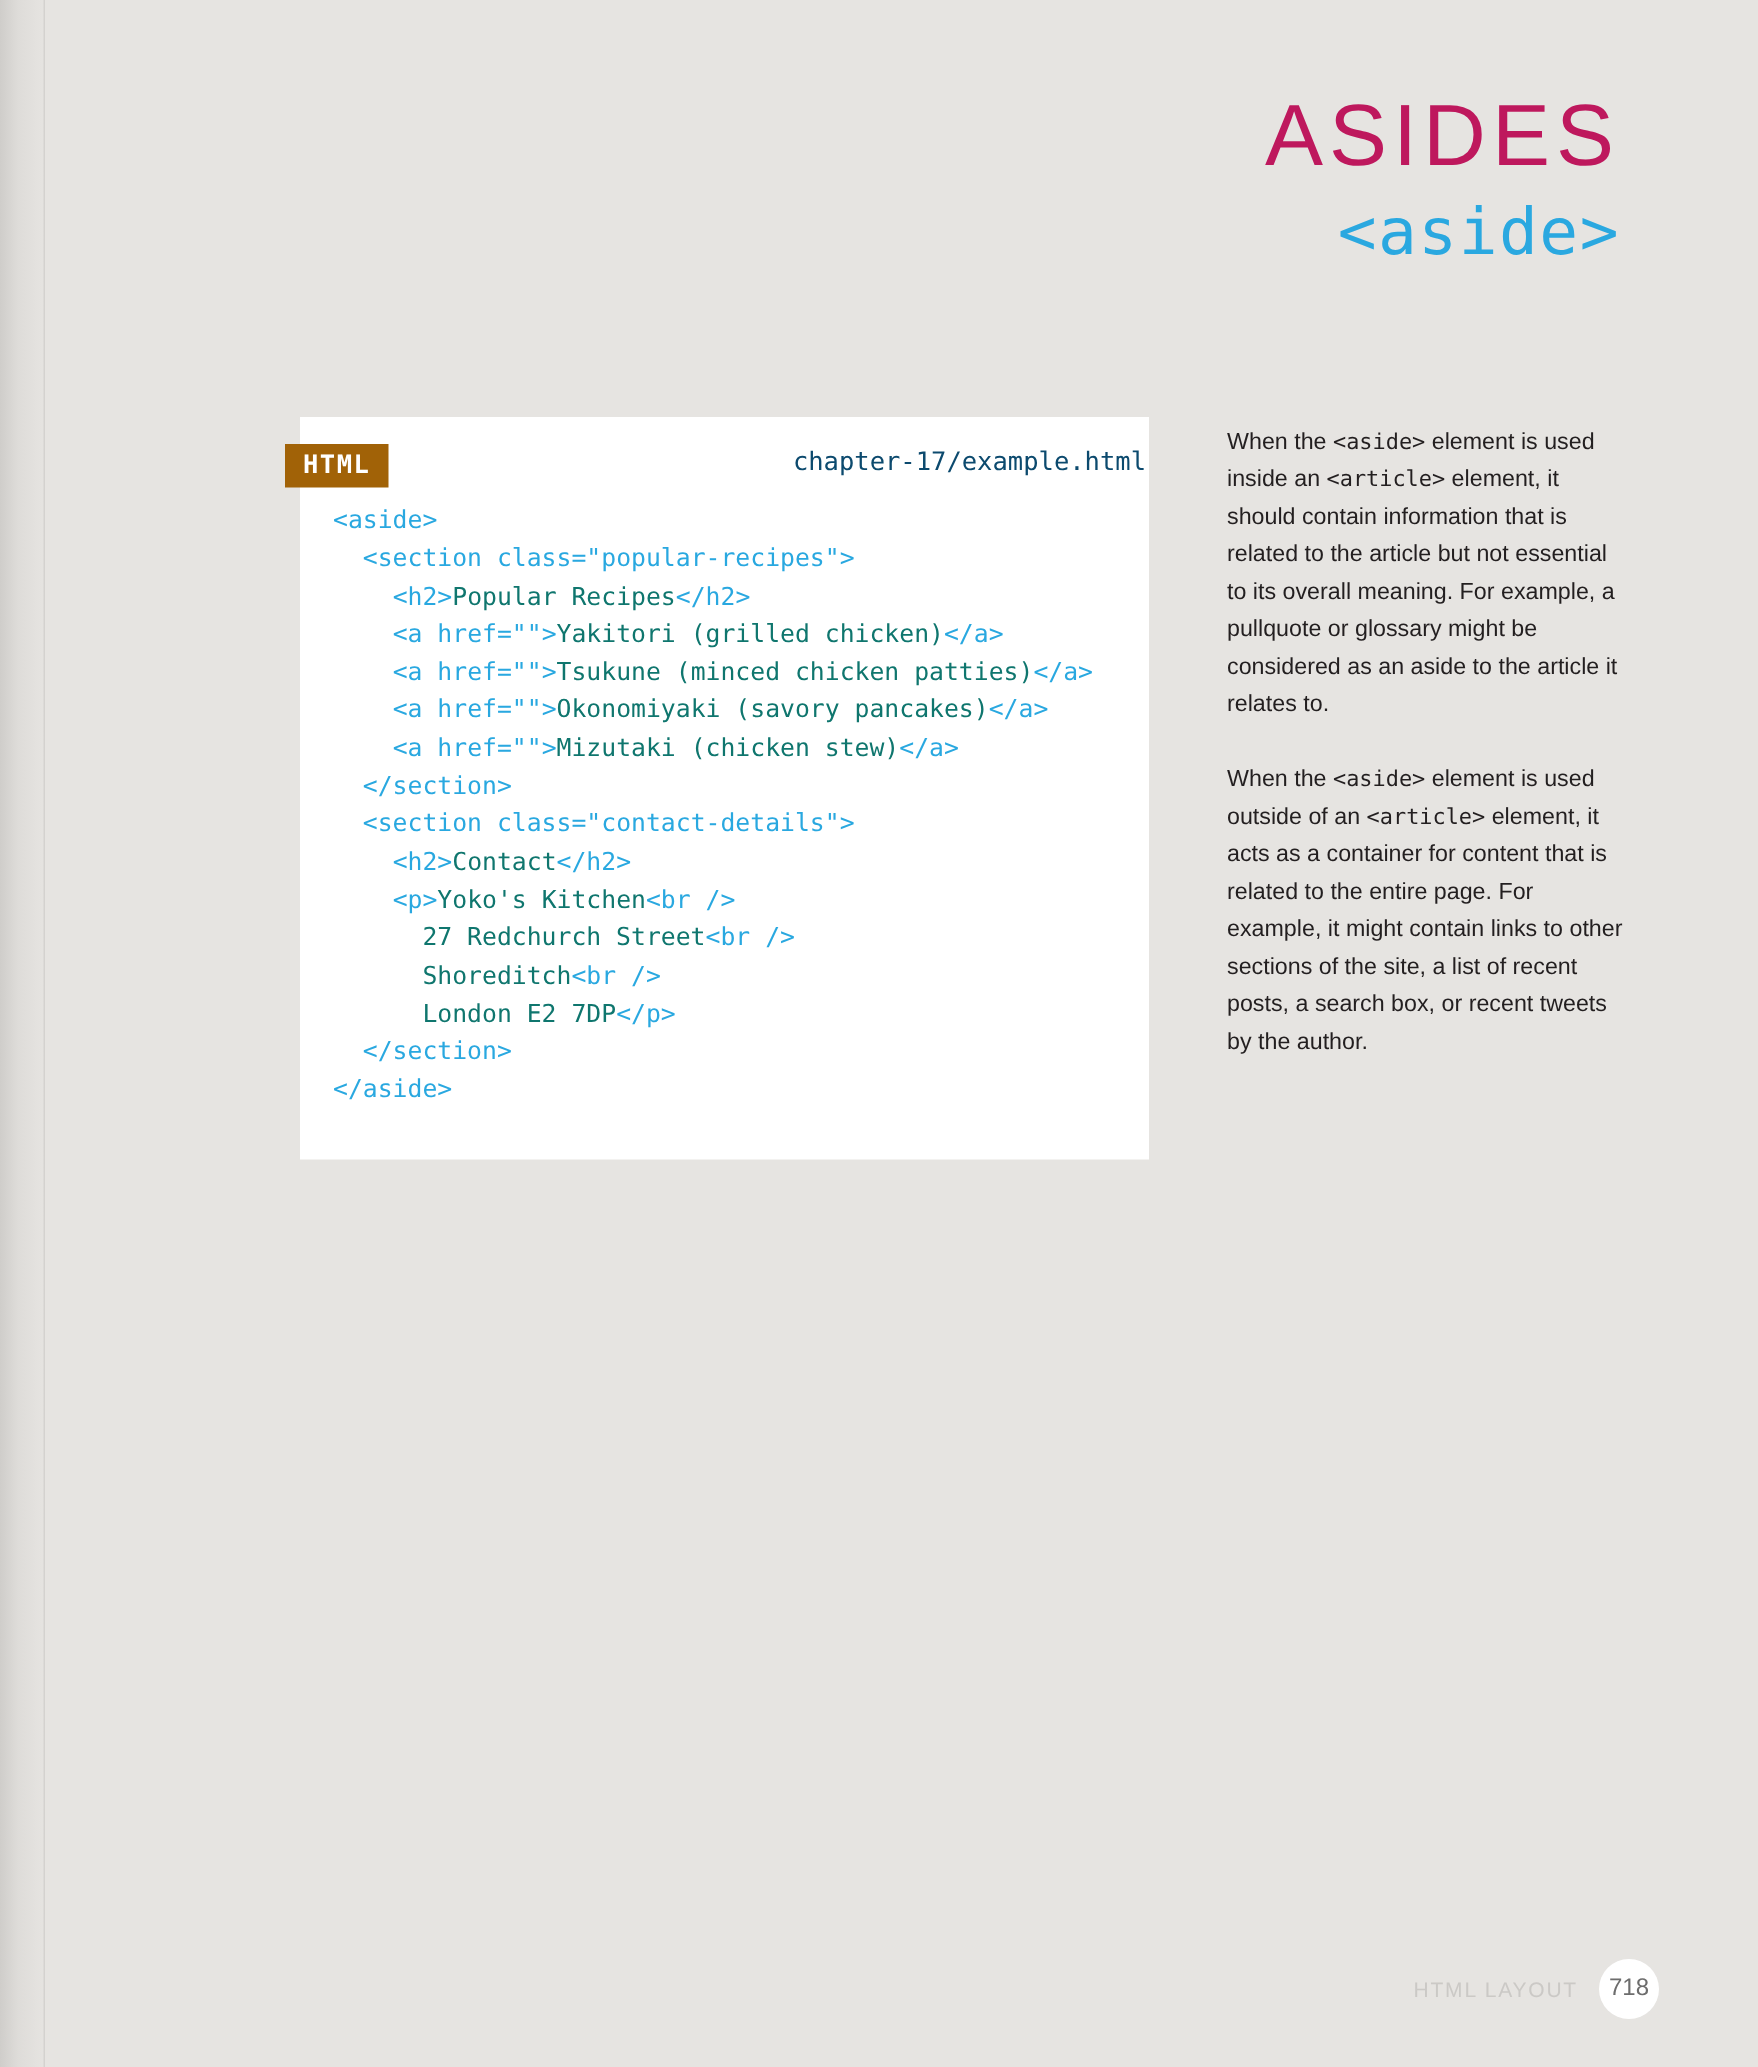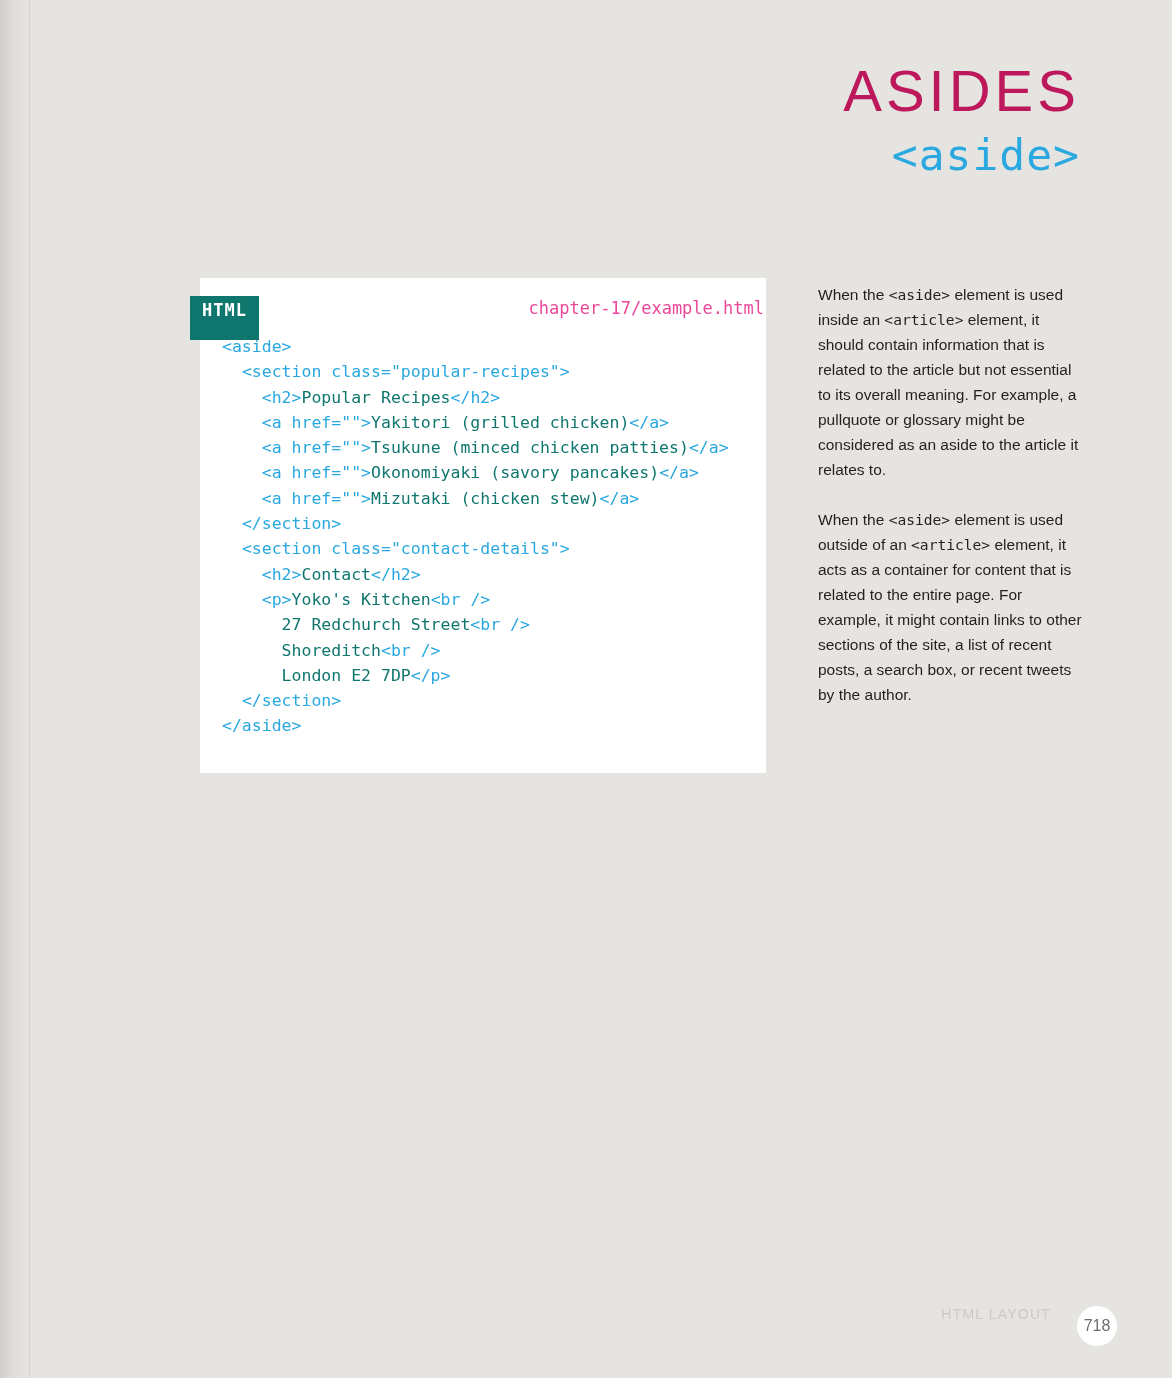--- a/index.html
+++ b/index.html
@@ -68,35 +68,35 @@
   .code-topline {
     position: absolute;
     left: 0; top: 0;
     width: 566px; height: 17px;
     background: #ffffff;
   }
   .html-badge {
     position: absolute;
     left: -10px;
     top: 18px;
-    background: #0f766e;
+    background: #a16207;
     color: #ffffff;
     font-family: "DejaVu Sans Mono", monospace;
     font-weight: bold;
     font-size: 17px;
     letter-spacing: 1px;
-    padding: 4px 12px 20px 12px;
+    padding: 4px 12px 5px 12px;
   }
   .file-name {
     position: absolute;
     right: 2px;
     top: 20px;
     font-family: "DejaVu Sans Mono", monospace;
     font-size: 17px;
-    color: #ec4899;
+    color: #0c4a6e;
     letter-spacing: 0px;
     margin-left: 47px;
   }
   .code-body {
     padding: 30px 10px 34px 22px;
     font-family: "DejaVu Sans Mono", monospace;
     font-size: 16.5px;
     line-height: 25.3px;
     color: #333333;
     white-space: pre;
@@ -117,25 +117,25 @@
   .side-col p { margin: 0 0 25px 0; }
   .side-col code {
     font-family: "DejaVu Sans Mono", monospace;
     font-size: 14.6px;
     color: #231f20;
   }
 
   
   .footer {
     position: absolute;
-    right: 55px;
+    right: 66px;
     bottom: 32px;
     display: flex;
-    align-items: flex-start;
-    gap: 26px;
+    align-items: center;
+    gap: 14px;
   }
   .footer-label {
     font-size: 14px;
     letter-spacing: 1.2px;
     color: #cbc9c6;
     font-family: "Liberation Sans", sans-serif;
   }
   .page-circle {
     width: 40px; height: 40px;
     border-radius: 50%;

